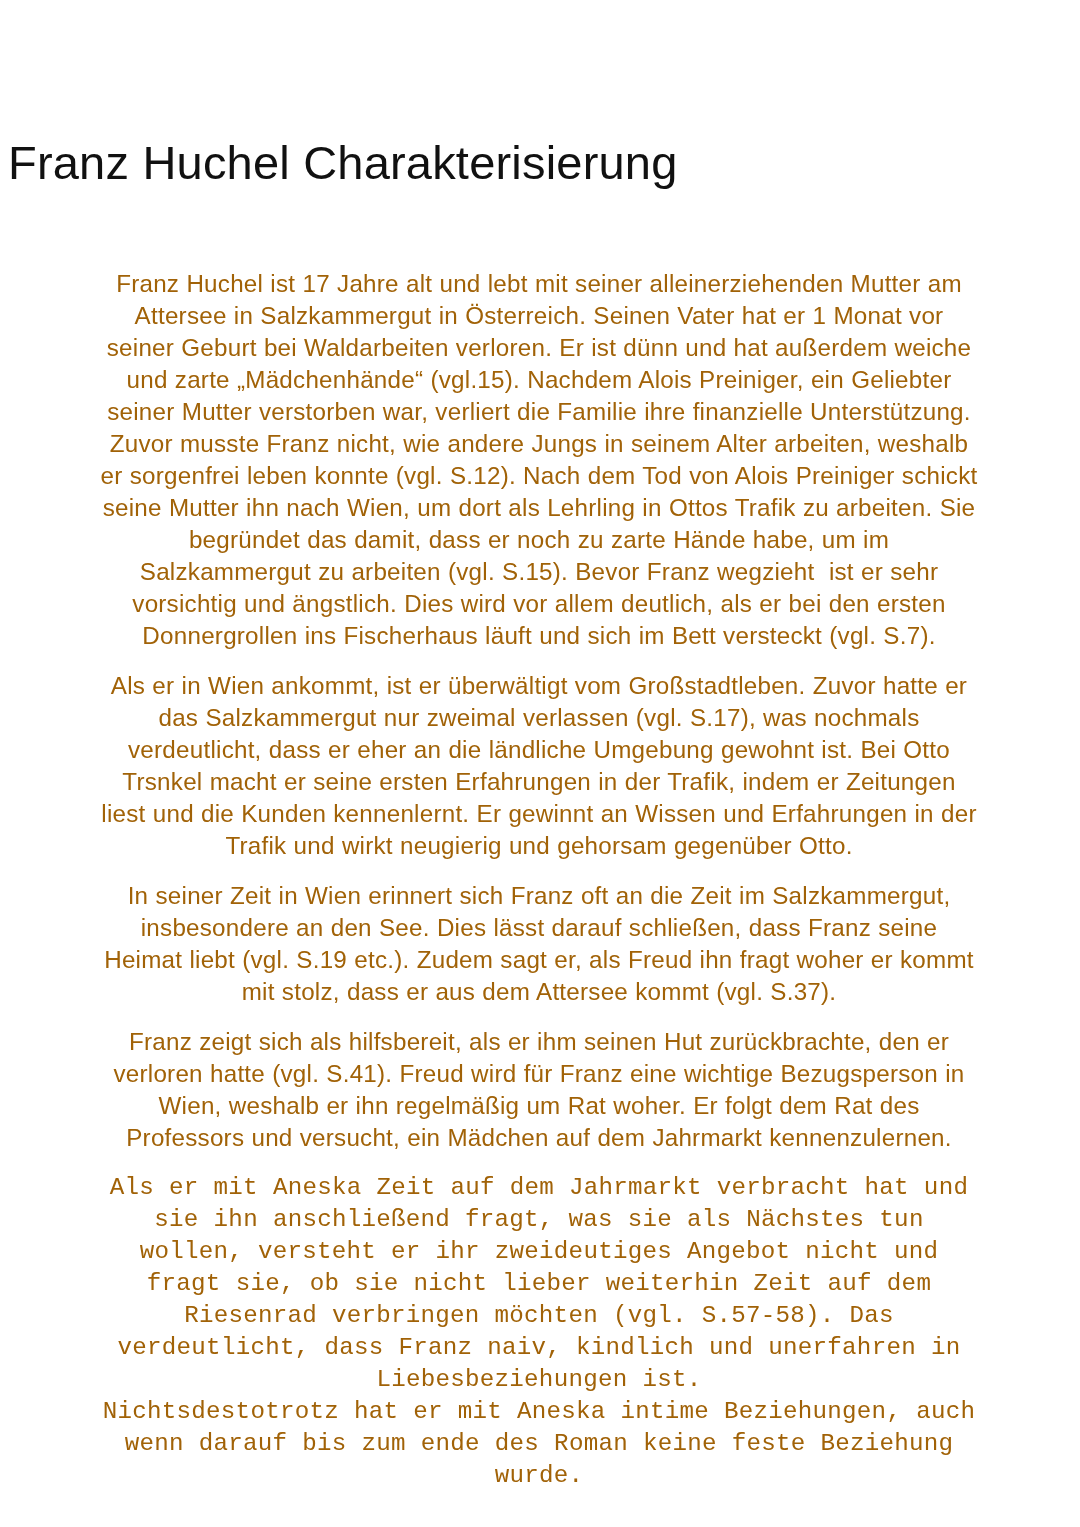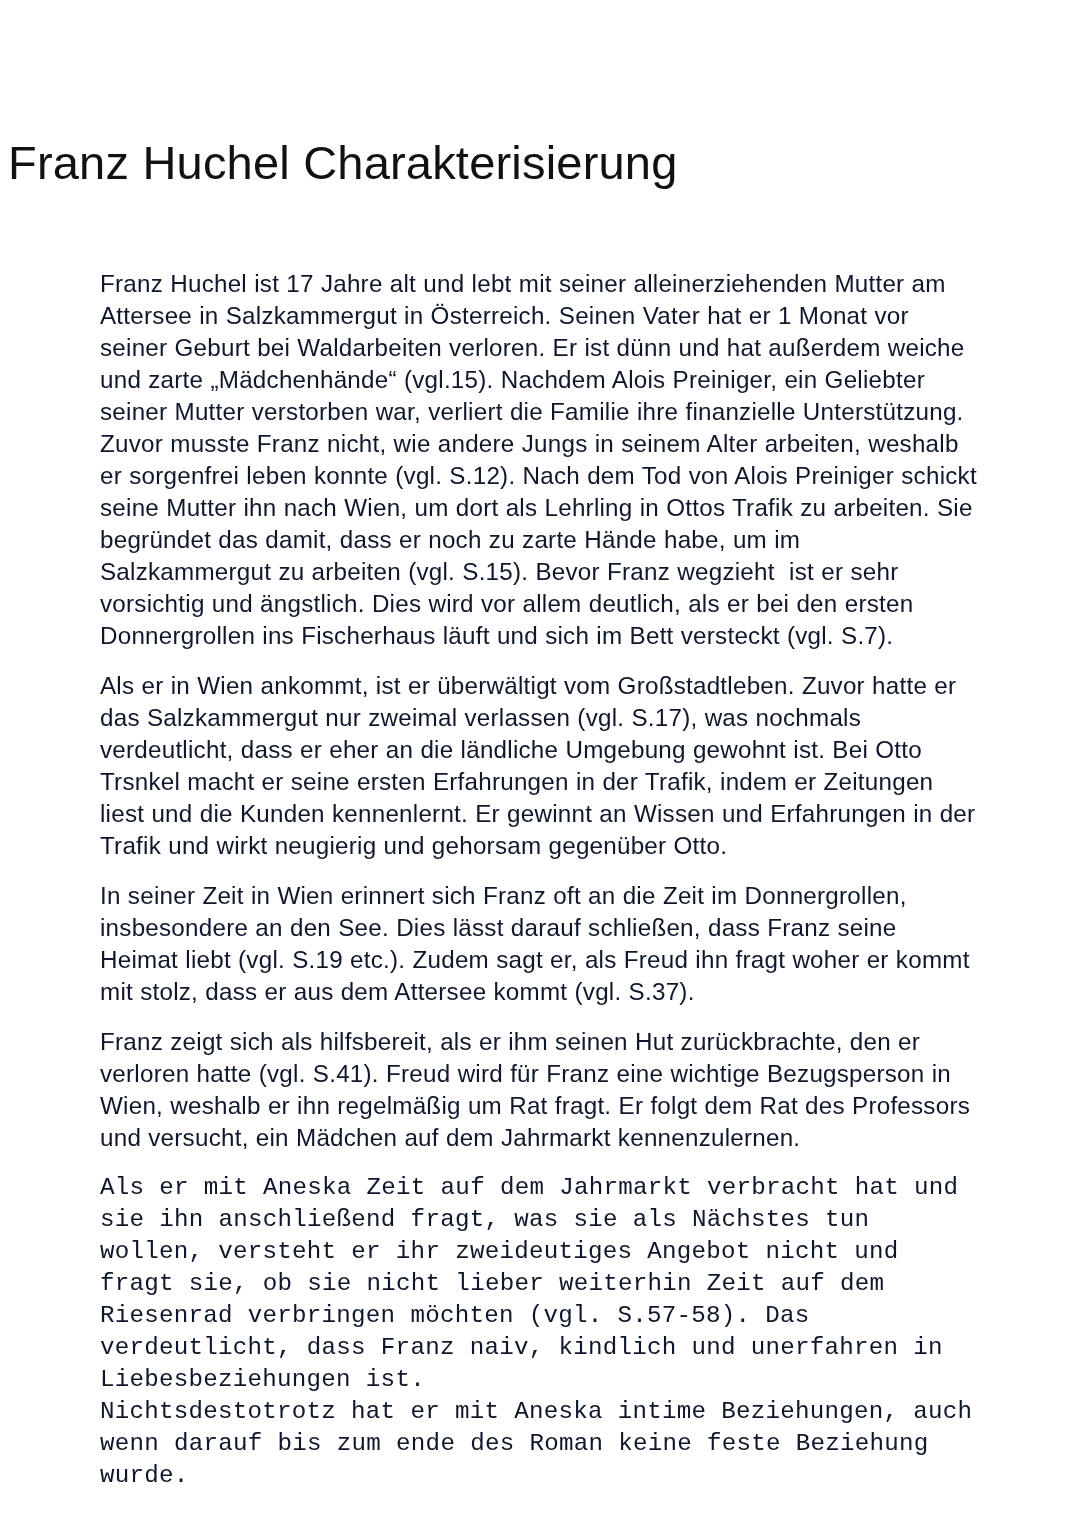--- a/index.html
+++ b/index.html
@@ -37,23 +37,23 @@
   .body-column {
     position: absolute;
     top: 268px;
     left: 100px;
     width: 878px;
   }
   .para {
     font-size: 24.2px;
     line-height: 32px;
     font-weight: 400;
-    color: #0f172a;
+    color: #a16207;
     margin: 0 0 18px 0;
-    text-align: left;
+    text-align: center;
     white-space: pre-wrap;
     letter-spacing: 0.01em;
     word-spacing: 0.01em;
   }
   .para:last-child {
     margin-bottom: 0;
     font-family: Liberation Mono, monospace;
   }
 </style>
 </head>
@@ -61,21 +61,21 @@
 
 <div class="page">
 
   <h1 class="doc-title">Franz Huchel Charakterisierung</h1>
 
   <div class="body-column">
     <p class="para">Franz Huchel ist 17 Jahre alt und lebt mit seiner alleinerziehenden Mutter am Attersee in Salzkammergut in Österreich. Seinen Vater hat er 1 Monat vor seiner Geburt bei Waldarbeiten verloren. Er ist dünn und hat außerdem weiche und zarte „Mädchenhände“ (vgl.15). Nachdem Alois Preiniger, ein Geliebter seiner Mutter verstorben war, verliert die Familie ihre finanzielle Unterstützung. Zuvor musste Franz nicht, wie andere Jungs in seinem Alter arbeiten, weshalb er sorgenfrei leben konnte (vgl. S.12). Nach dem Tod von Alois Preiniger schickt seine Mutter ihn nach Wien, um dort als Lehrling in Ottos Trafik zu arbeiten. Sie begründet das damit, dass er noch zu zarte Hände habe, um im Salzkammergut zu arbeiten (vgl. S.15). Bevor Franz wegzieht  ist er sehr vorsichtig und ängstlich. Dies wird vor allem deutlich, als er bei den ersten Donnergrollen ins Fischerhaus läuft und sich im Bett versteckt (vgl. S.7).</p>
 
     <p class="para">Als er in Wien ankommt, ist er überwältigt vom Großstadtleben. Zuvor hatte er das Salzkammergut nur zweimal verlassen (vgl. S.17), was nochmals verdeutlicht, dass er eher an die ländliche Umgebung gewohnt ist. Bei Otto Trsnkel macht er seine ersten Erfahrungen in der Trafik, indem er Zeitungen liest und die Kunden kennenlernt. Er gewinnt an Wissen und Erfahrungen in der Trafik und wirkt neugierig und gehorsam gegenüber Otto.</p>
 
-    <p class="para">In seiner Zeit in Wien erinnert sich Franz oft an die Zeit im Donnergrollen, insbesondere an den See. Dies lässt darauf schließen, dass Franz seine Heimat liebt (vgl. S.19 etc.). Zudem sagt er, als Freud ihn fragt woher er kommt mit stolz, dass er aus dem Attersee kommt (vgl. S.37).</p>
+    <p class="para">In seiner Zeit in Wien erinnert sich Franz oft an die Zeit im Salzkammergut, insbesondere an den See. Dies lässt darauf schließen, dass Franz seine Heimat liebt (vgl. S.19 etc.). Zudem sagt er, als Freud ihn fragt woher er kommt mit stolz, dass er aus dem Attersee kommt (vgl. S.37).</p>
 
-    <p class="para">Franz zeigt sich als hilfsbereit, als er ihm seinen Hut zurückbrachte, den er verloren hatte (vgl. S.41). Freud wird für Franz eine wichtige Bezugsperson in Wien, weshalb er ihn regelmäßig um Rat fragt. Er folgt dem Rat des Professors und versucht, ein Mädchen auf dem Jahrmarkt kennenzulernen.</p>
+    <p class="para">Franz zeigt sich als hilfsbereit, als er ihm seinen Hut zurückbrachte, den er verloren hatte (vgl. S.41). Freud wird für Franz eine wichtige Bezugsperson in Wien, weshalb er ihn regelmäßig um Rat woher. Er folgt dem Rat des Professors und versucht, ein Mädchen auf dem Jahrmarkt kennenzulernen.</p>
 
     <p class="para">Als er mit Aneska Zeit auf dem Jahrmarkt verbracht hat und sie ihn anschließend fragt, was sie als Nächstes tun wollen, versteht er ihr zweideutiges Angebot nicht und fragt sie, ob sie nicht lieber weiterhin Zeit auf dem Riesenrad verbringen möchten (vgl. S.57-58). Das verdeutlicht, dass Franz naiv, kindlich und unerfahren in Liebesbeziehungen ist.
 Nichtsdestotrotz hat er mit Aneska intime Beziehungen, auch wenn darauf bis zum ende des Roman keine feste Beziehung wurde.</p>
   </div>
 
 </div>
 
 </body></html>

